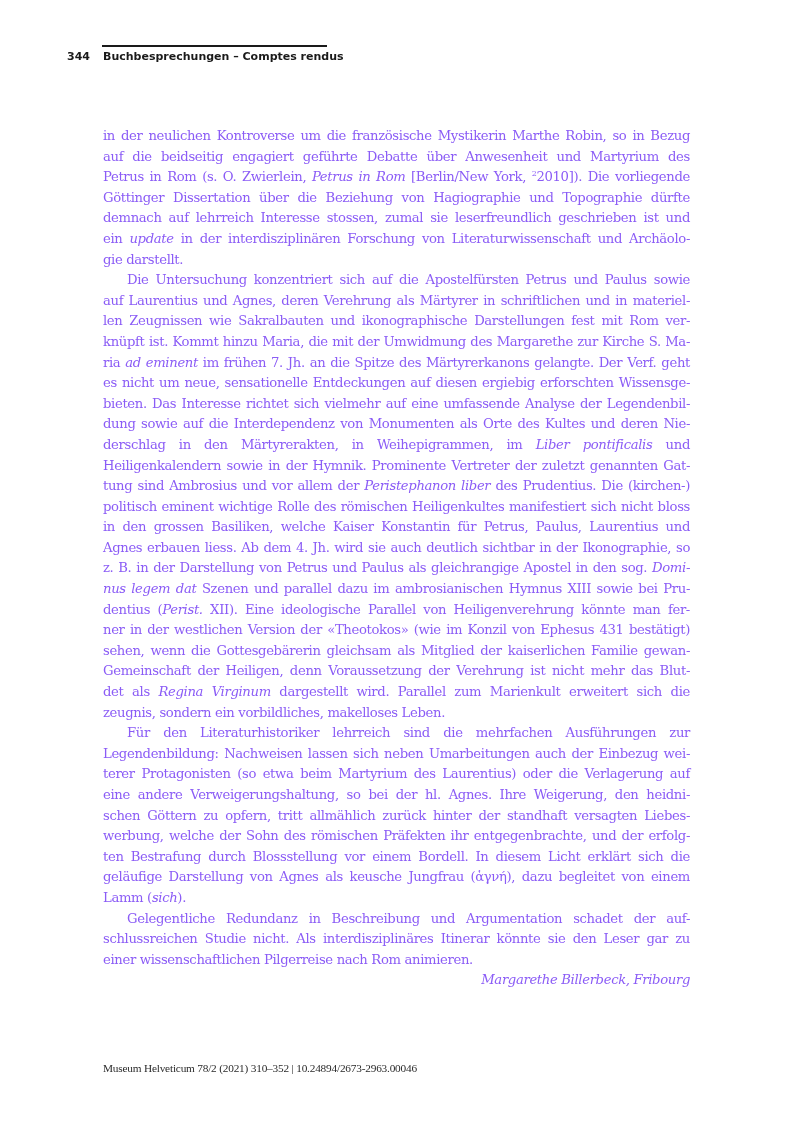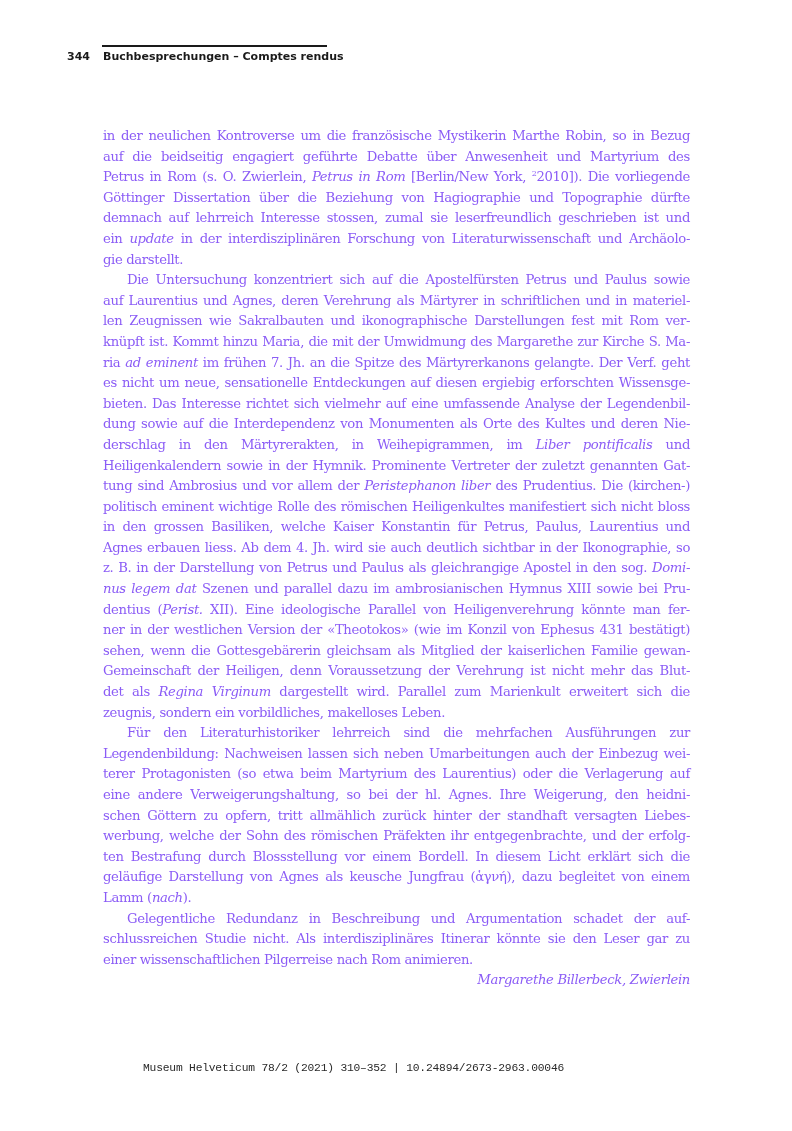--- a/index.html
+++ b/index.html
@@ -21,21 +21,21 @@
     display: block; height: 20.6px; line-height: 20.6px; white-space: nowrap;
     text-align: justify; text-align-last: justify; letter-spacing: -0.35px;
   }
   .line.last { text-align-last: left; }
   .line.indent { padding-left: 24px; }
   .line.right { text-align: right; text-align-last: right; }
   i { font-style: italic; }
   sup { font-size: 8px; vertical-align: 5px; line-height: 0; }
   .footer {
     position: absolute; left: 103px; top: 1062px;
-    font-family: Liberation Mono, monospace; font-size: 11.3px; color: #2a2a2a; letter-spacing: -0.2px; margin-left: 40px;
+    font-family: Liberation Serif, serif; font-size: 11.3px; color: #2a2a2a; letter-spacing: -0.2px;
   }
 </style>
 </head>
 <body>
 
 <div class="header-rule"></div>
 <div class="running-head">
   <span class="page-number">344</span>
   <span class="section-title">Buchbesprechungen – Comptes rendus</span>
 </div>
@@ -74,22 +74,22 @@
   <span class="line last"><span>zeugnis, sondern ein vorbildliches, makelloses Leben.</span></span>
 
   <span class="line indent"><span>Für den Literaturhistoriker lehrreich sind die mehrfachen Ausführungen zur</span></span>
   <span class="line"><span>Legendenbildung: Nachweisen lassen sich neben Umarbeitungen auch der Einbezug wei-</span></span>
   <span class="line"><span>terer Protagonisten (so etwa beim Martyrium des Laurentius) oder die Verlagerung auf</span></span>
   <span class="line"><span>eine andere Verweigerungshaltung, so bei der hl. Agnes. Ihre Weigerung, den heidni-</span></span>
   <span class="line"><span>schen Göttern zu opfern, tritt allmählich zurück hinter der standhaft versagten Liebes-</span></span>
   <span class="line"><span>werbung, welche der Sohn des römischen Präfekten ihr entgegenbrachte, und der erfolg-</span></span>
   <span class="line"><span>ten Bestrafung durch Blossstellung vor einem Bordell. In diesem Licht erklärt sich die</span></span>
   <span class="line"><span>geläufige Darstellung von Agnes als keusche Jungfrau (ἁγνή), dazu begleitet von einem</span></span>
-  <span class="line last"><span>Lamm (</span><i>nach</i><span>).</span></span>
+  <span class="line last"><span>Lamm (</span><i>sich</i><span>).</span></span>
 
   <span class="line indent"><span>Gelegentliche Redundanz in Beschreibung und Argumentation schadet der auf-</span></span>
   <span class="line"><span>schlussreichen Studie nicht. Als interdisziplinäres Itinerar könnte sie den Leser gar zu</span></span>
   <span class="line last"><span>einer wissenschaftlichen Pilgerreise nach Rom animieren.</span></span>
 
-  <span class="line right"><i>Margarethe Billerbeck, Zwierlein</i></span>
+  <span class="line right"><i>Margarethe Billerbeck, Fribourg</i></span>
 </div>
 
 <div class="footer">Museum Helveticum 78/2 (2021) 310–352 | 10.24894/2673-2963.00046</div>
 
 </body></html>

